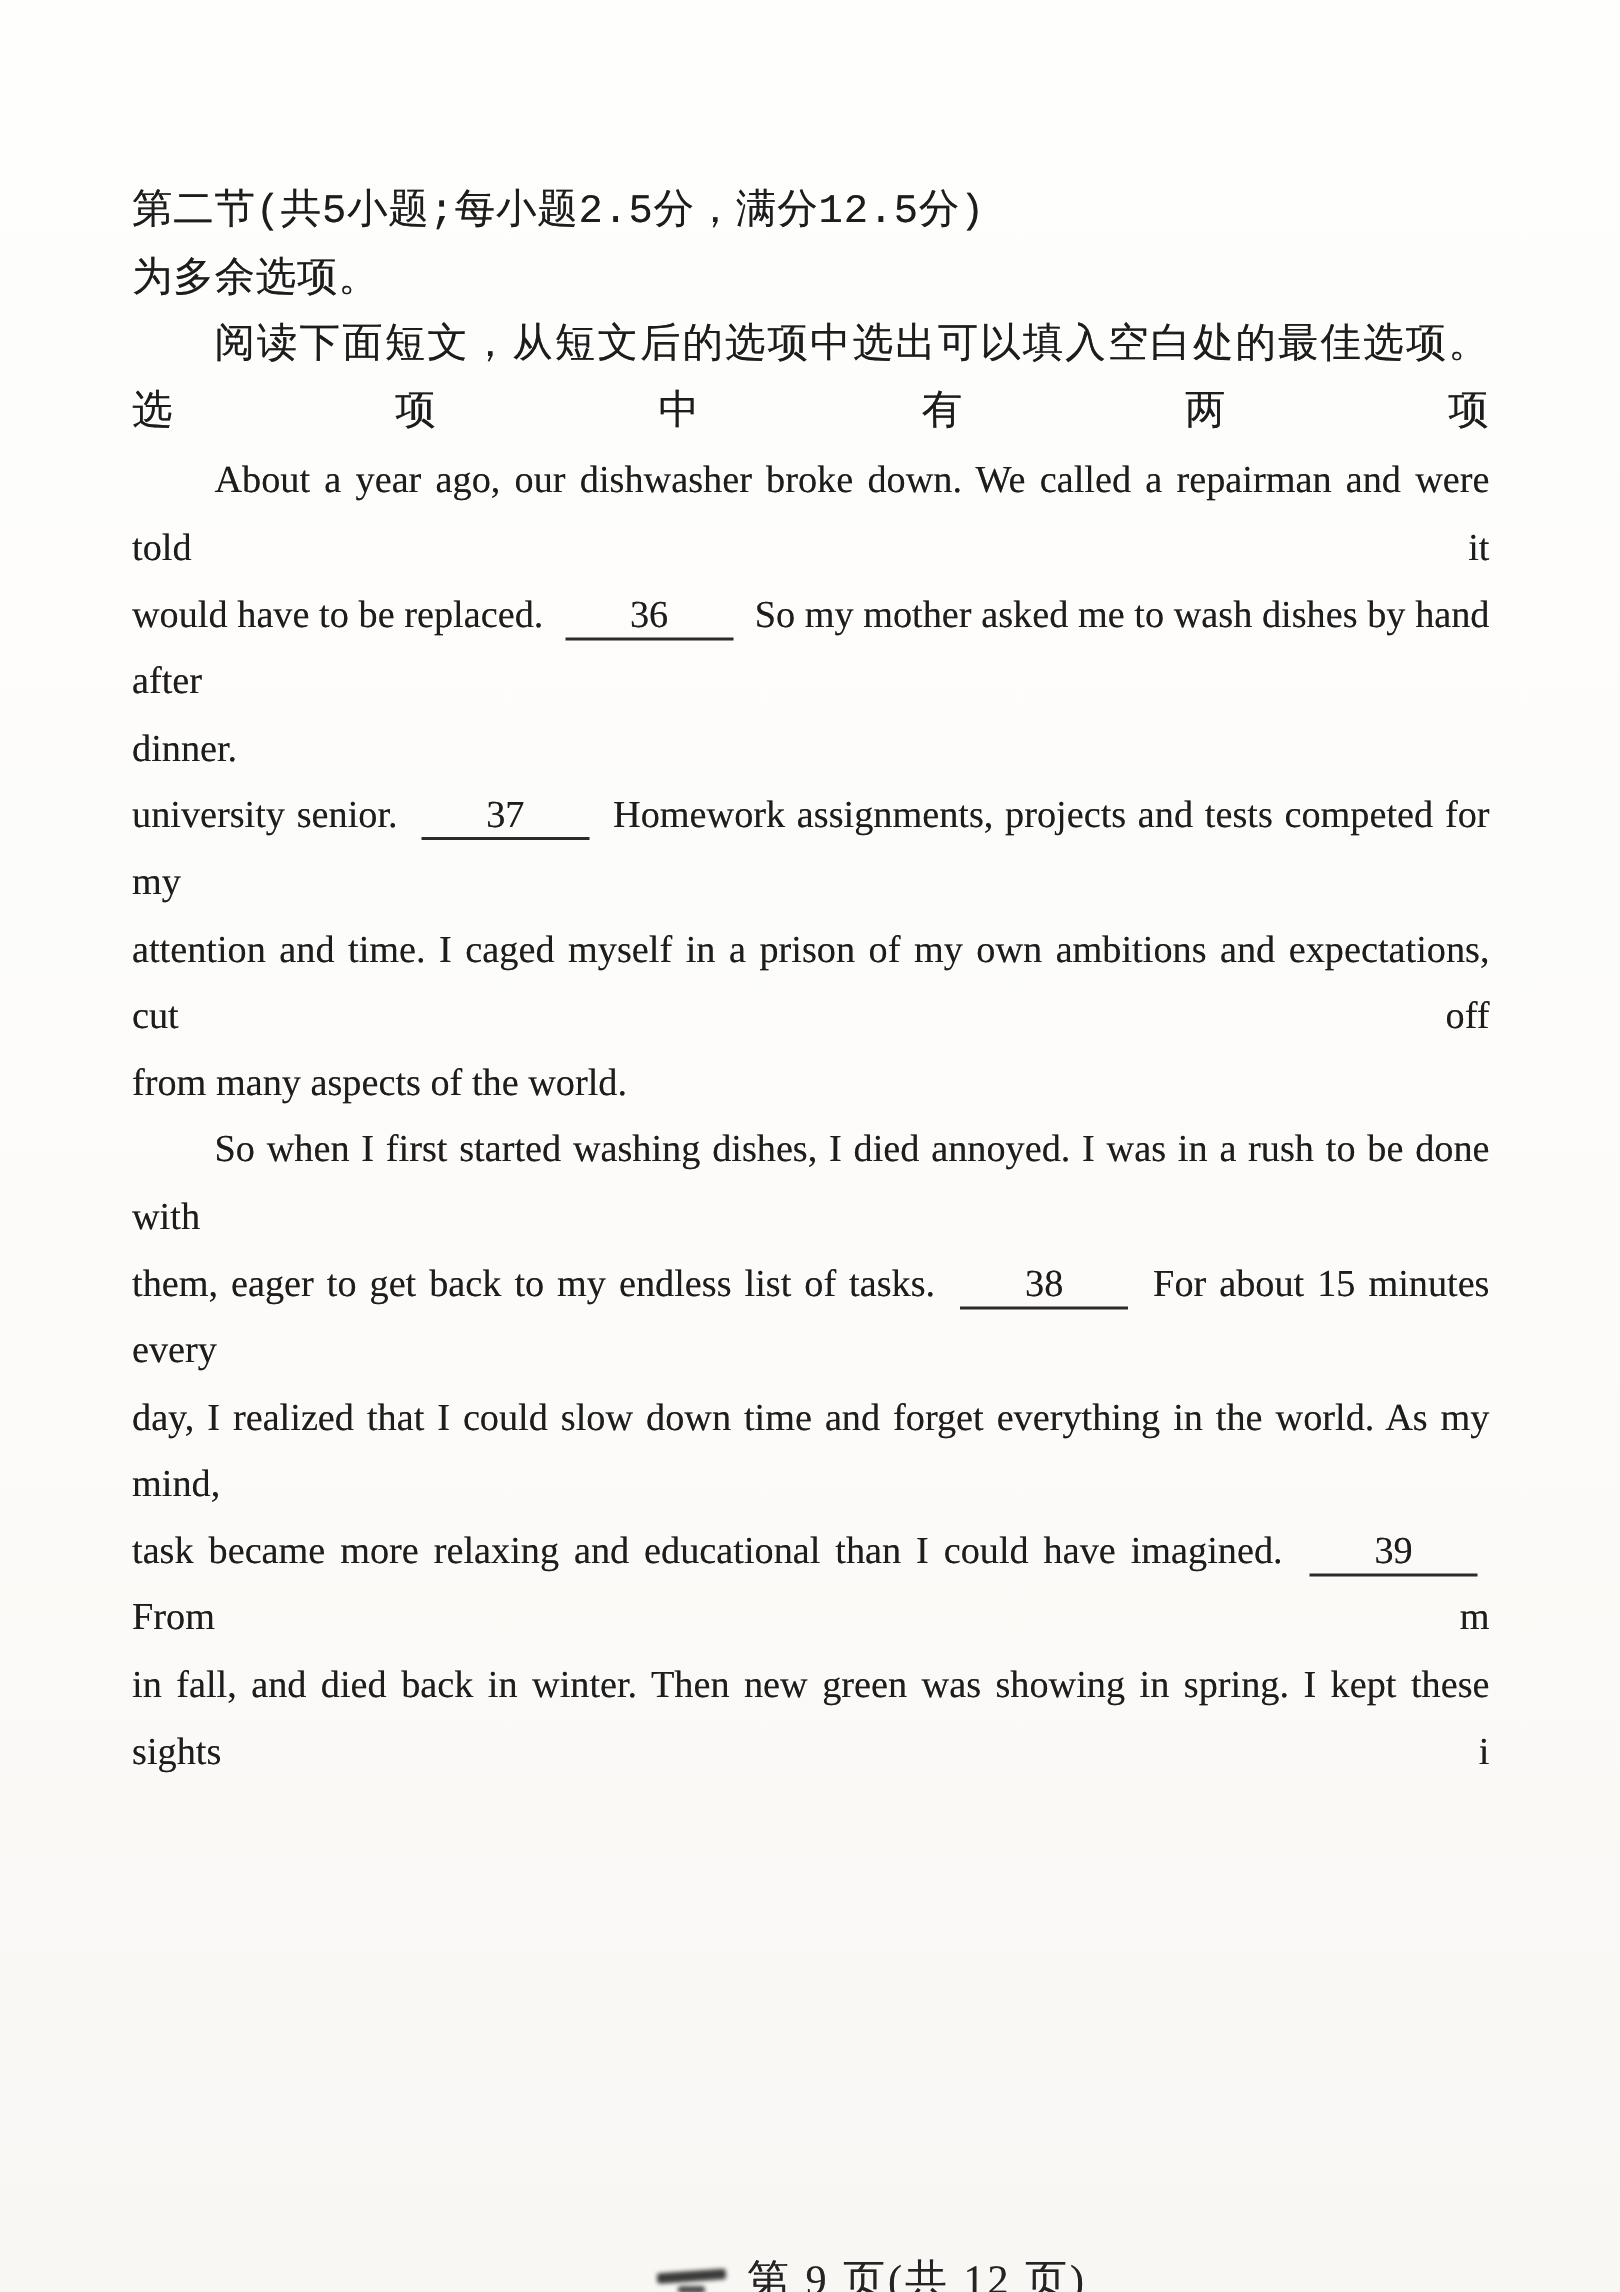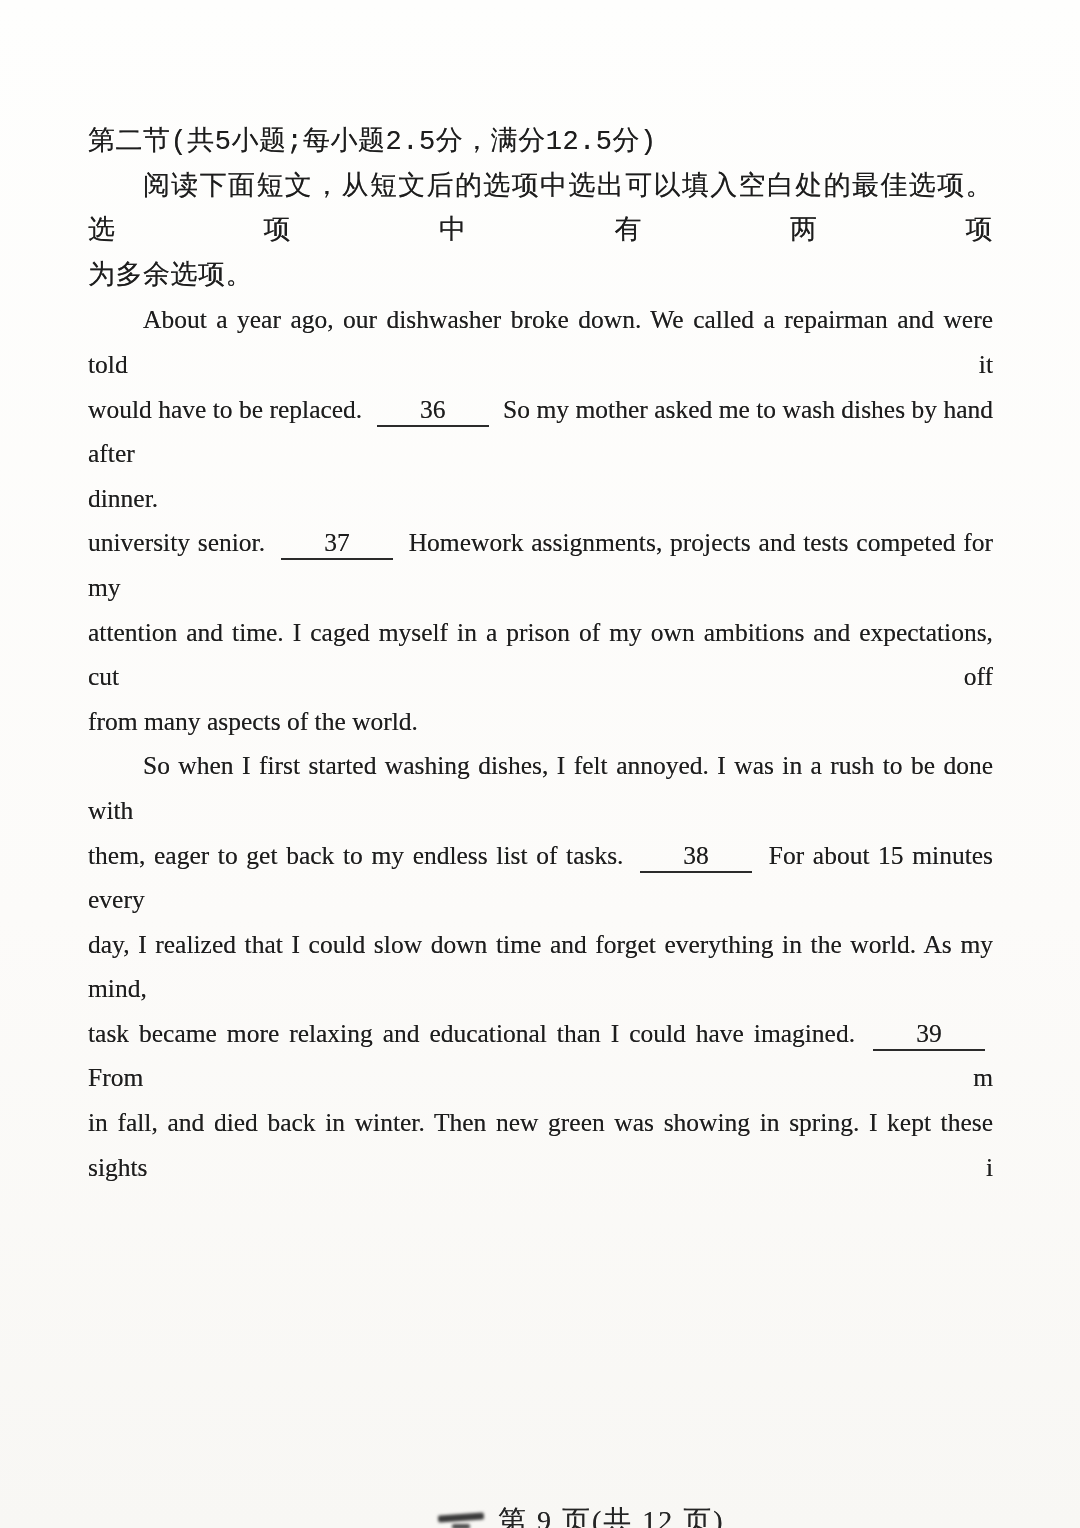--- a/index.html
+++ b/index.html
@@ -49,32 +49,32 @@
 </style>
 </head>
 <body>
 
 <div class="sheet">
   <div class="content">
 
     <div class="line cn">第二节(共5小题;每小题2.5分，满分12.5分)</div>
 
     <div>
+        <div class="line cn">为多余选项。</div>
         <div class="line cn indent just">阅读下面短文，从短文后的选项中选出可以填入空白处的最佳选项。选项中有两项</div>
-        <div class="line cn">为多余选项。</div>
       </div>
 
     <div>
         <div class="line indent just">About a year ago, our dishwasher broke down.  We called a repairman and were told it</div>
         <div class="line just">would have to be replaced. <span class="blank">36</span> So my mother asked me to wash dishes by hand after</div>
         <div class="line">dinner.</div>
         <div class="line just">university senior. <span class="blank">37</span> Homework assignments, projects and tests competed for my</div>
         <div class="line just">attention and time.  I caged myself in a prison of my own ambitions and expectations, cut off</div>
         <div class="line">from many aspects of the world.</div>
-        <div class="line indent just">So when I first started washing dishes, I felt annoyed.  I was in a rush to be done with</div>
+        <div class="line indent just">So when I first started washing dishes, I died annoyed.  I was in a rush to be done with</div>
         <div class="line just">them, eager to get back to my endless list of tasks. <span class="blank">38</span> For about 15 minutes every</div>
         <div class="line just">day, I realized that I could slow down time and forget everything in the world.  As my mind,</div>
         <div class="line just">task became more relaxing and educational than I could have imagined. <span class="blank">39</span> From m</div>
         <div class="line just">in fall, and died back in winter.  Then new green was showing in spring.  I kept these sights i</div>
       </div>
 
   </div>
 
   <div class="footer-smudge"></div>
   <div class="footer-smudge2"></div>

